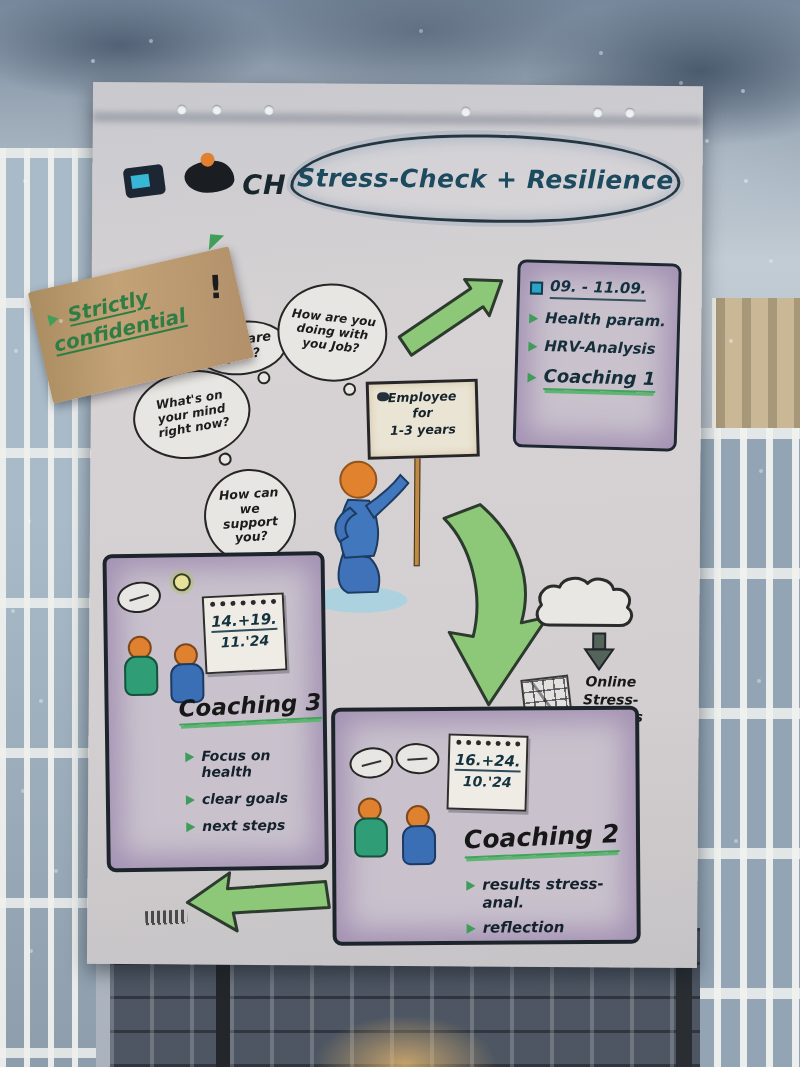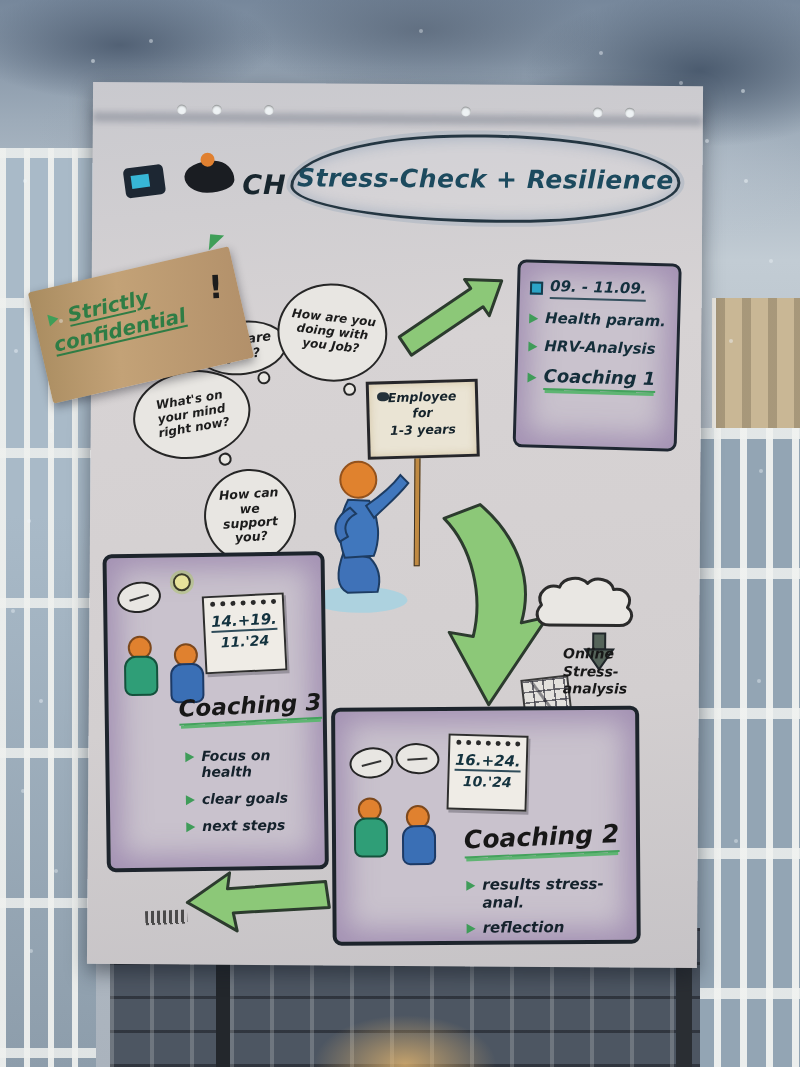--- a/index.html
+++ b/index.html
@@ -178,21 +178,21 @@
 
   
   .cloud-svg { position:absolute; left:442px; top:488px; }
   .dl-arrow { position:absolute; left:490px; top:546px; }
   .grid-chart { position:absolute; left:434px; top:592px; width:48px; height:46px;
     transform:rotate(-7deg); background:#e3e1dd; border:2px solid #3a3a3a;
     background-image:
       linear-gradient(60deg, transparent 44%, rgba(40,40,50,.5) 46% 49%, transparent 51%),
       repeating-linear-gradient(0deg, transparent 0 9px, rgba(50,50,60,.7) 9px 10.5px),
       repeating-linear-gradient(90deg, transparent 0 9px, rgba(50,50,60,.7) 9px 10.5px); }
-  .online-label { position:absolute; left:474px; top:560px; width:96px; 
+  .online-label { position:absolute; left:474px; top:588px; width:96px; text-align:center;
     font-size:14px; font-weight:bold; font-style:italic; color:#181818; line-height:1.25; }
   .online-label span { display:block; }
 
   .scribble-mark { position:absolute; left:58px; top:828px; width:42px; height:14px; opacity:.8;
     background:repeating-linear-gradient(90deg,#2a2a2a 0 3px, transparent 3px 6px);
     transform:rotate(-3deg); }
 </style>
 </head>
 <body>
 

